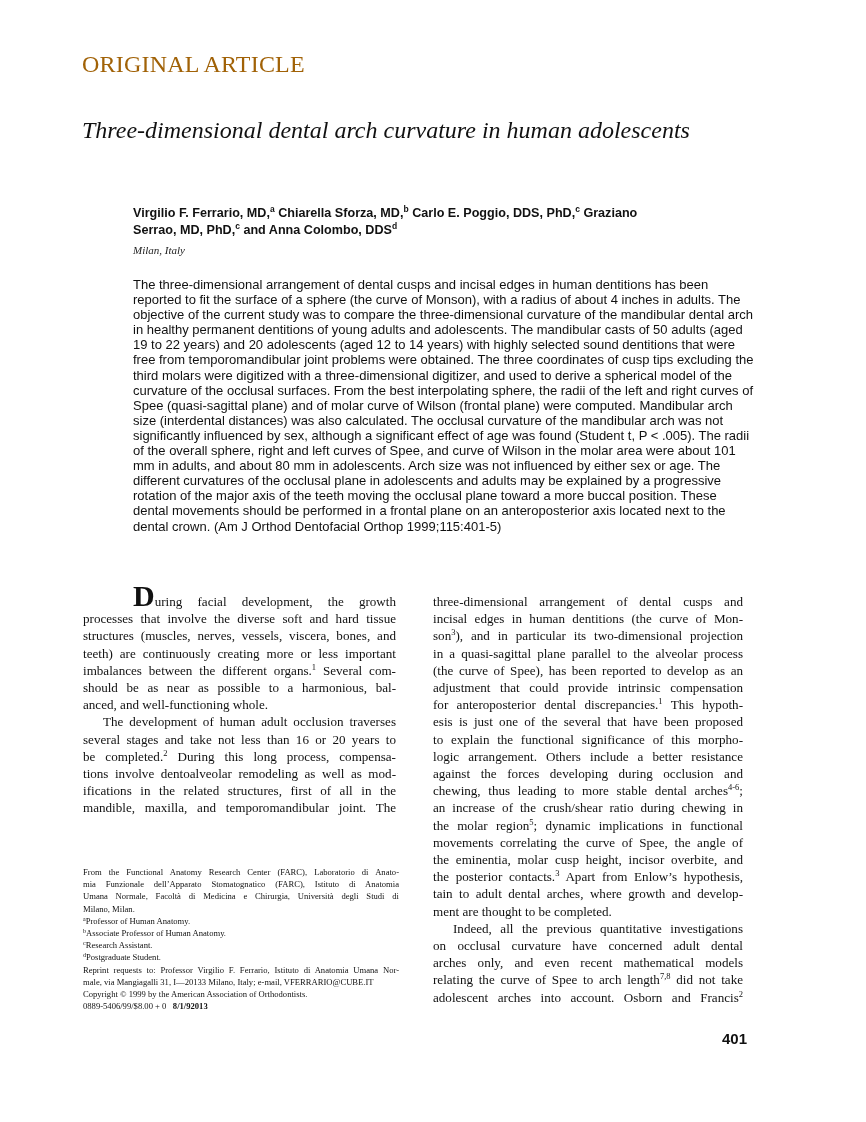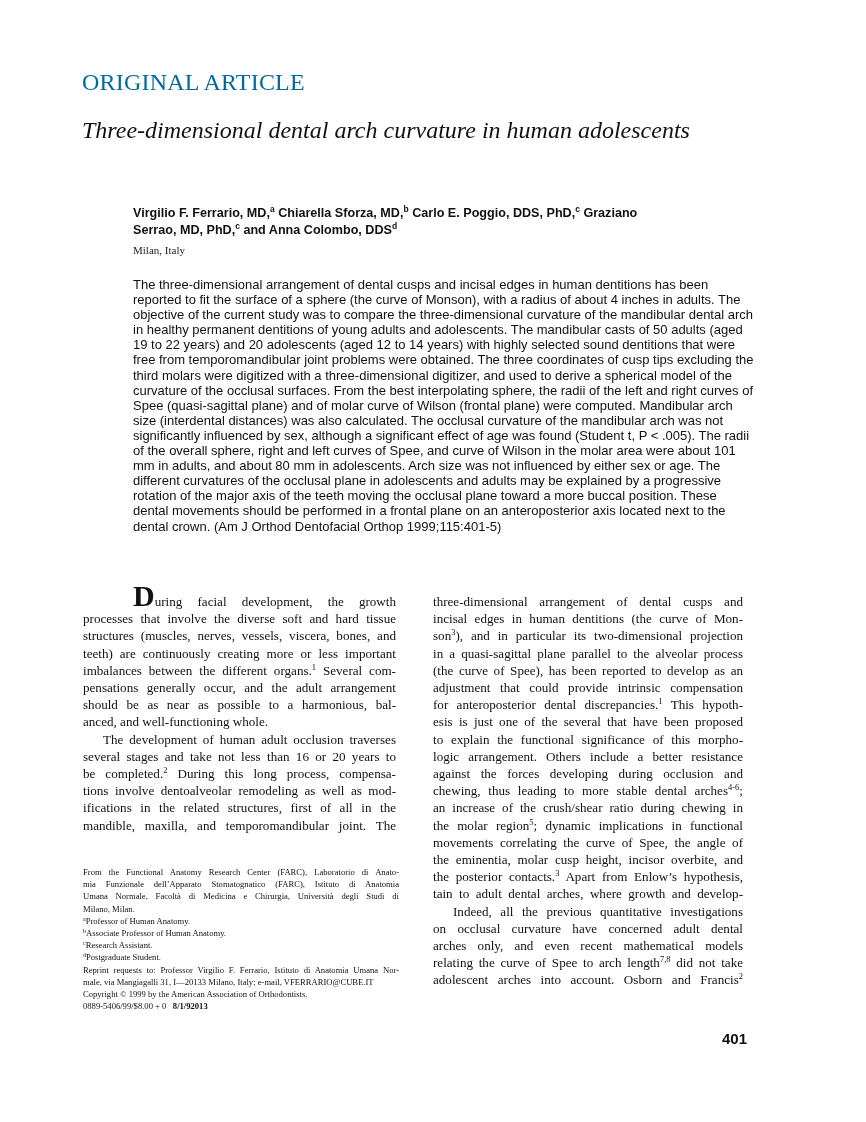--- a/index.html
+++ b/index.html
@@ -1,39 +1,39 @@
 <!DOCTYPE html>
 <html><head>
 <meta charset="utf-8">
 <style>
   html, body { margin: 0; padding: 0; background: #ffffff; }
   body { width: 866px; height: 1122px; position: relative; overflow: hidden; color: #111; }
   .abs { position: absolute; }
   .section-label {
-    left: 82px; top: 69px;
+    left: 82px; top: 51px;
     font-family: "Liberation Serif", serif;
-    font-size: 24px; letter-spacing: 0.2px; color: #0369a1;
+    font-size: 24px; letter-spacing: 0.2px; color: #a16207;
     white-space: nowrap;
     text-align: center;
   }
   .title {
     left: 82px; top: 114px; width: 700px;
     font-family: "Liberation Serif", serif;
     font-style: italic; font-size: 24px; line-height: 32px; color: #111;
   }
   .authors {
     left: 133px; top: 205px; width: 620px;
     font-family: "Liberation Sans", sans-serif;
     font-weight: bold; font-size: 12.6px; line-height: 17px; color: #111;
   }
   .authors sup { font-size: 8.5px; line-height: 0; vertical-align: 5px; }
   .location {
     left: 133px; top: 244px;
     font-family: "Liberation Serif", serif;
-    font-size: 11px; color: #222;
+    font-style: italic; font-size: 11px; color: #222;
   }
   .abstract {
     left: 133px; top: 277px; width: 615px;
     font-family: "Liberation Sans", sans-serif;
     font-size: 13px; line-height: 15.1px; color: #111;
   }
   .abstract p { margin: 0; white-space: nowrap; }
   .col {
     font-family: "Liberation Serif", serif;
     font-size: 13.1px; line-height: 17.2px; color: #111;
@@ -103,21 +103,20 @@
   <p>dental movements should be performed in a frontal plane on an anteroposterior axis located next to the</p>
   <p>dental crown. (Am J Orthod Dentofacial Orthop 1999;115:401-5)</p>
 </div>
 
 <div class="abs col col-left">
   <span class="line"><span class="dropcap">D</span><span>uring facial development, the growth</span></span>
   <span class="line">processes that involve the diverse soft and hard tissue</span>
   <span class="line">structures (muscles, nerves, vessels, viscera, bones, and</span>
   <span class="line">teeth) are continuously creating more or less important</span>
   <span class="line"><span>imbalances between the different organs.</span><sup>1</sup><span> Several com-</span></span>
-  <span class="line">pensations generally occur, and the adult arrangement</span>
   <span class="line">should be as near as possible to a harmonious, bal-</span>
   <span class="line last">anced, and well-functioning whole.</span>
   <span class="line indent">The development of human adult occlusion traverses</span>
   <span class="line">several stages and take not less than 16 or 20 years to</span>
   <span class="line"><span>be completed.</span><sup>2</sup><span> During this long process, compensa-</span></span>
   <span class="line">tions involve dentoalveolar remodeling as well as mod-</span>
   <span class="line">ifications in the related structures, first of all in the</span>
   <span class="line">mandible, maxilla, and temporomandibular joint. The</span>
 </div>
 
@@ -148,20 +147,21 @@
   <span class="line">to explain the functional significance of this morpho-</span>
   <span class="line">logic arrangement. Others include a better resistance</span>
   <span class="line">against the forces developing during occlusion and</span>
   <span class="line"><span>chewing, thus leading to more stable dental arches</span><sup>4-6</sup><span>;</span></span>
   <span class="line">an increase of the crush/shear ratio during chewing in</span>
   <span class="line"><span>the molar region</span><sup>5</sup><span>; dynamic implications in functional</span></span>
   <span class="line">movements correlating the curve of Spee, the angle of</span>
   <span class="line">the eminentia, molar cusp height, incisor overbite, and</span>
   <span class="line"><span>the posterior contacts.</span><sup>3</sup><span> Apart from Enlow’s hypothesis,</span></span>
   <span class="line">tain to adult dental arches, where growth and develop-</span>
+  <span class="line last">ment are thought to be completed.</span>
   <span class="line indent">Indeed, all the previous quantitative investigations</span>
   <span class="line">on occlusal curvature have concerned adult dental</span>
   <span class="line">arches only, and even recent mathematical models</span>
   <span class="line"><span>relating the curve of Spee to arch length</span><sup>7,8</sup><span> did not take</span></span>
   <span class="line"><span>adolescent arches into account. Osborn and Francis</span><sup>2</sup></span>
 </div>
 
 <div class="abs page-number">401</div>
 
 </body></html>

